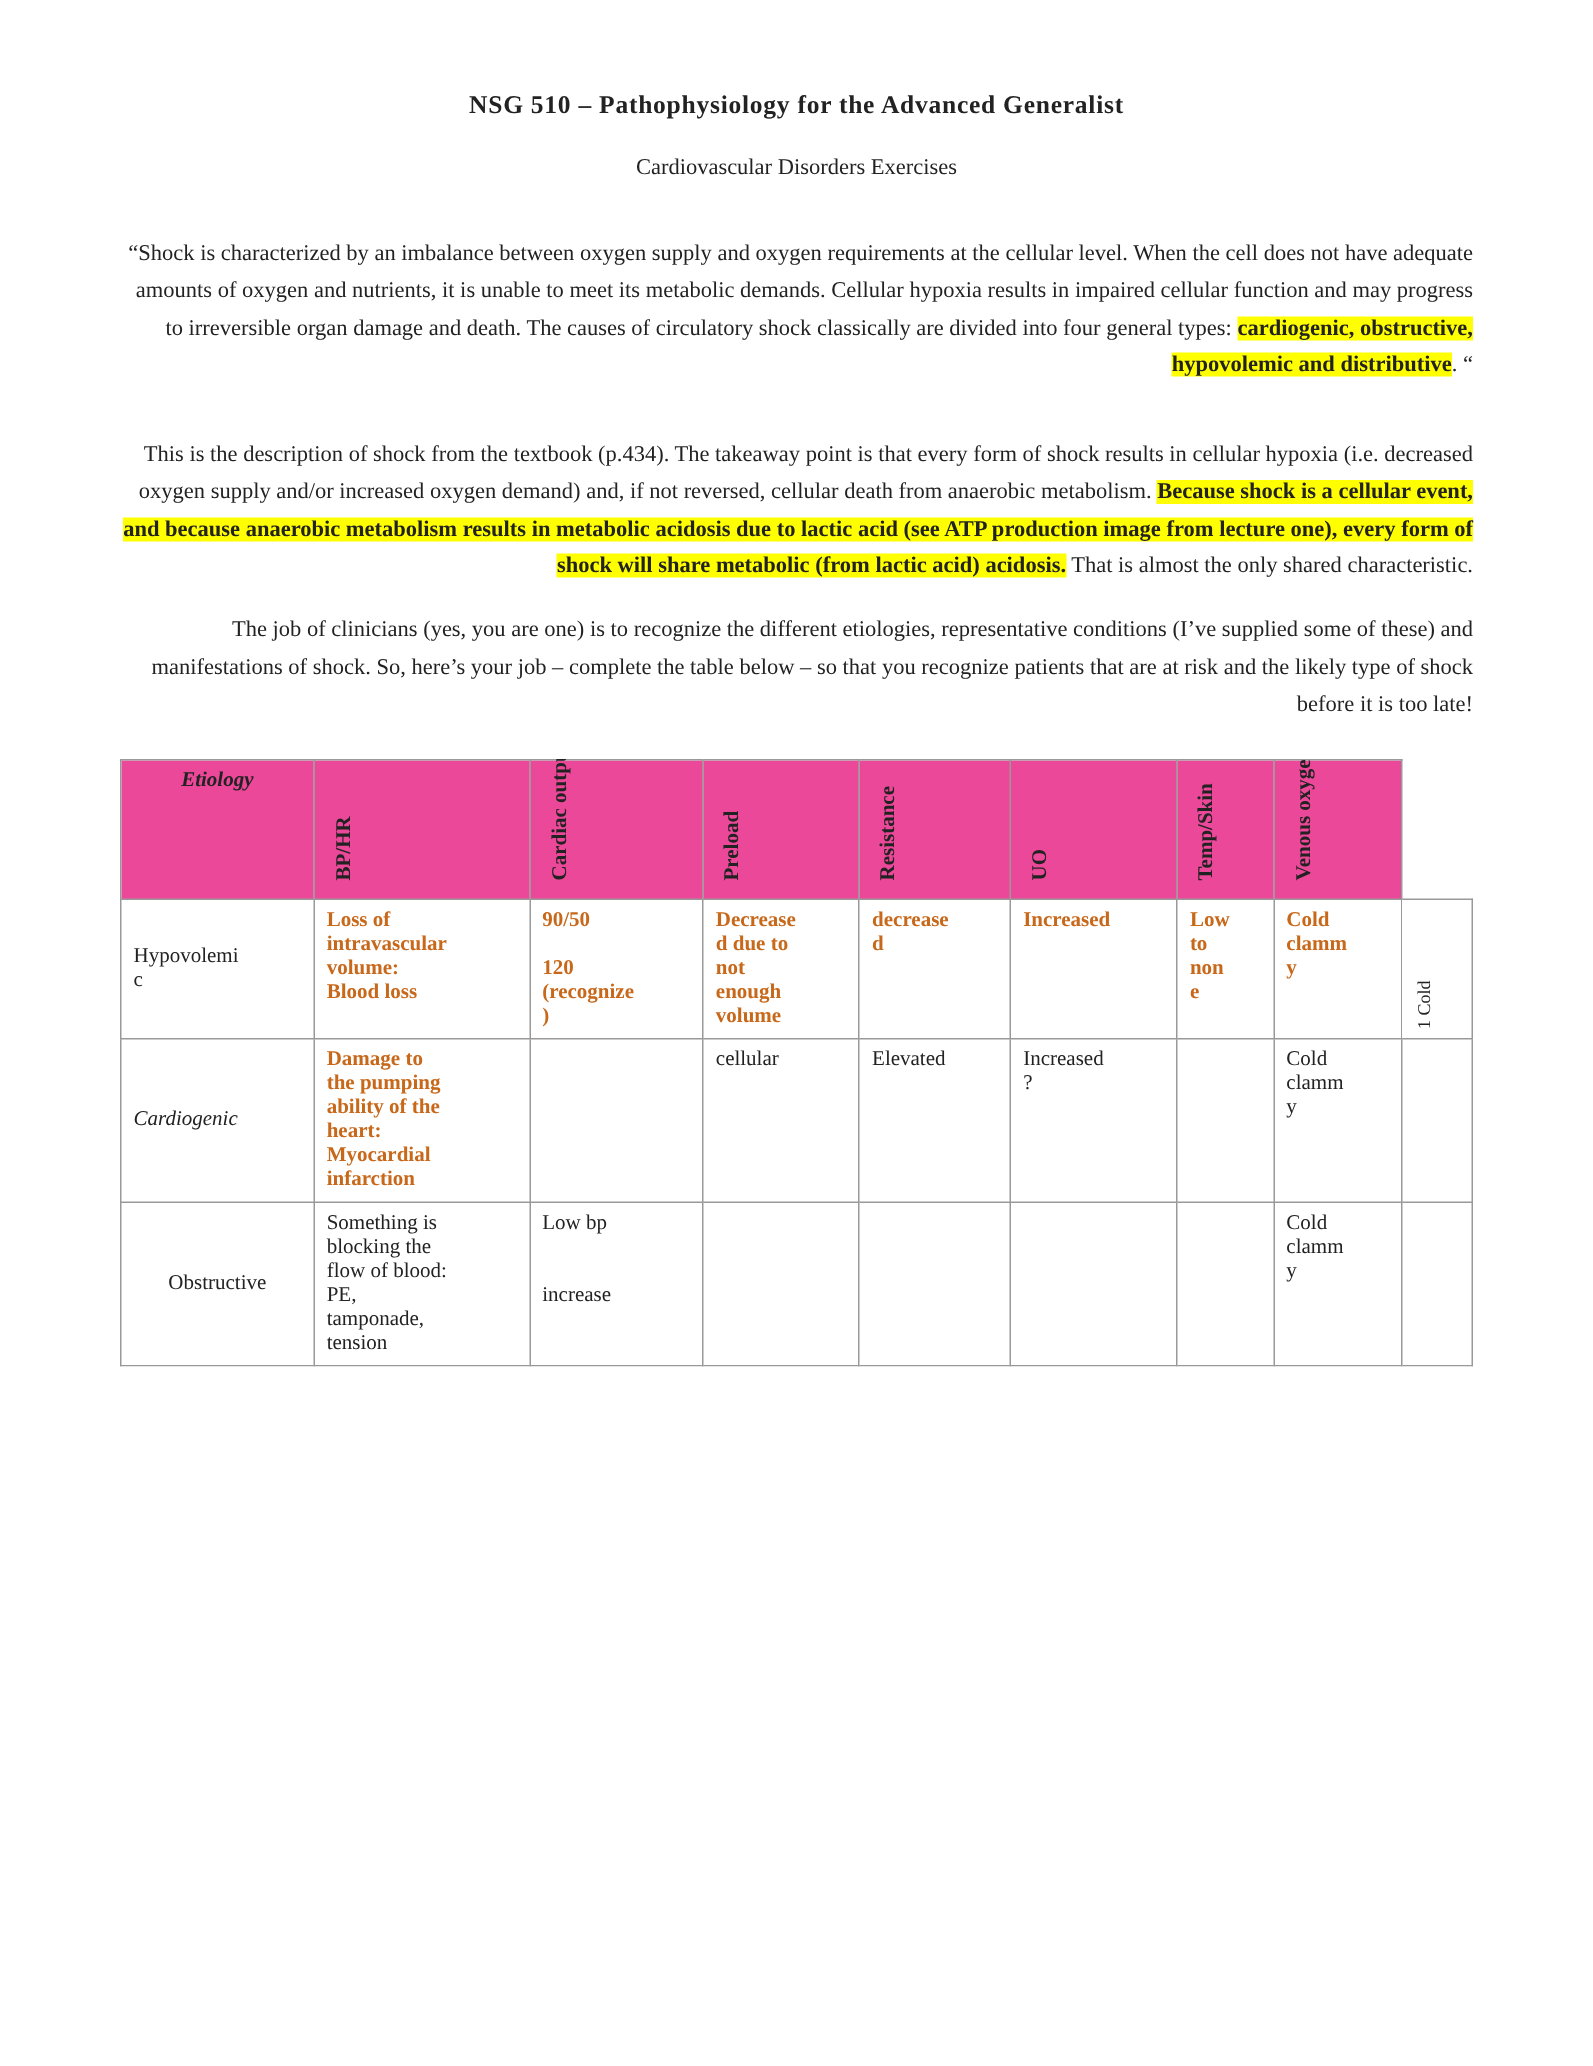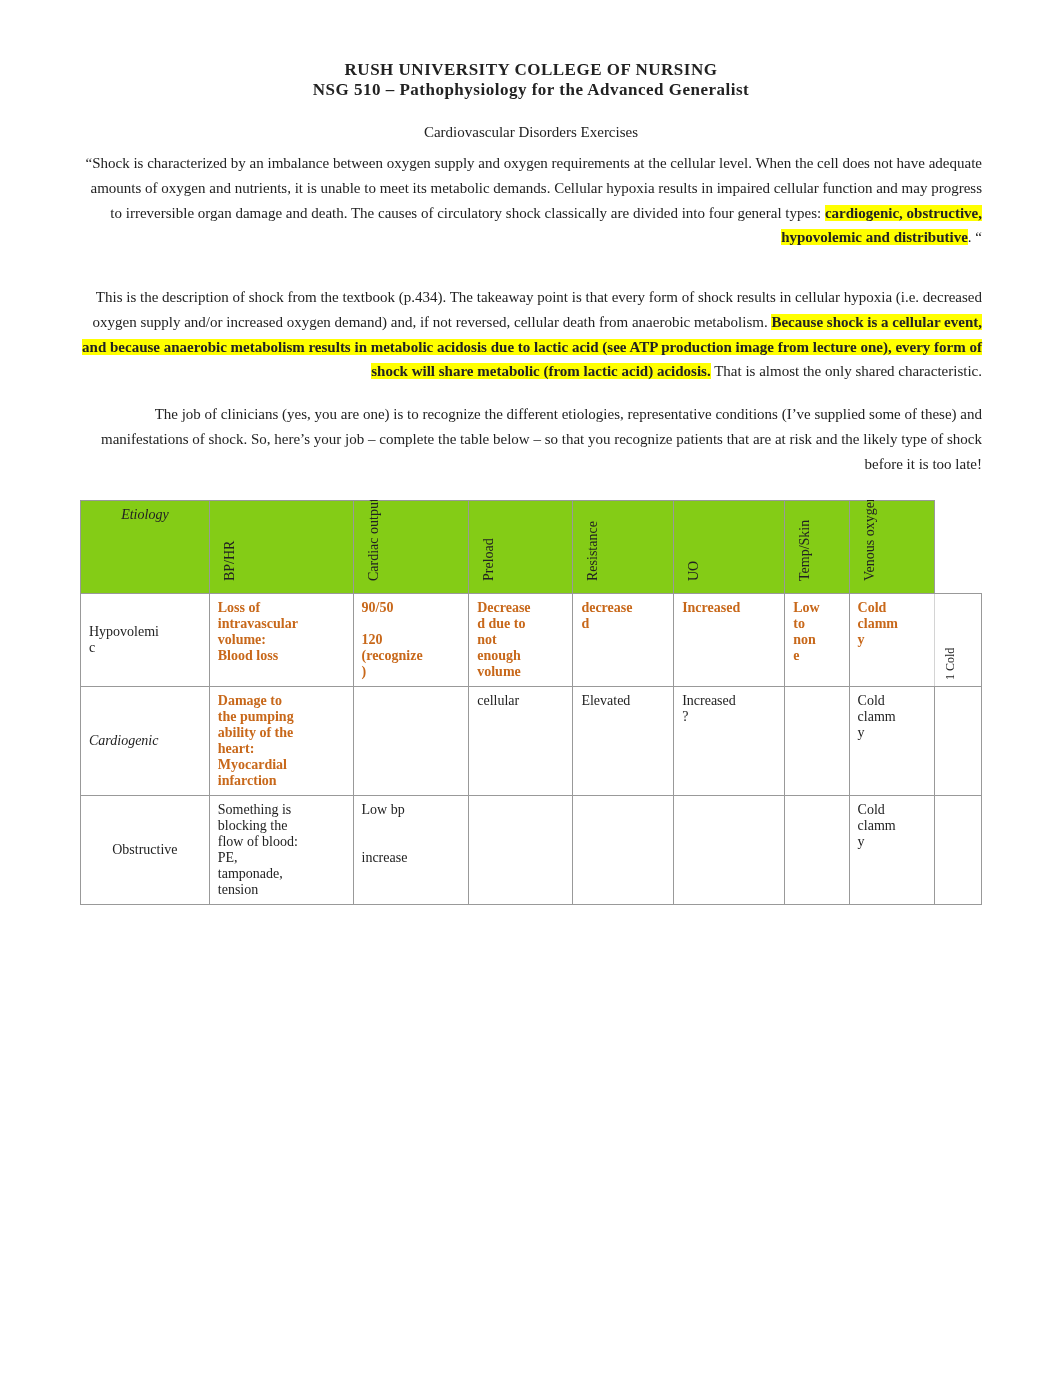--- a/index.html
+++ b/index.html
@@ -17,21 +17,21 @@
       margin-bottom: 24px;
     }
     .header h1 {
       font-size: 17px;
       font-weight: bold;
       letter-spacing: 0.5px;
     }
     .section-title {
       font-size: 15px;
       text-align: center;
-      margin-bottom: 10px;
+      margin-bottom: 36px;
     }
     .paragraph {
       margin-bottom: 18px;
       line-height: 1.65;
       font-size: 15px;
       text-align: right;
     }
     .highlight-yellow {
       background-color: yellow;
       font-weight: bold;
@@ -48,22 +48,22 @@
       border-collapse: collapse;
       width: 100%;
       font-size: 14px;
     }
     th, td {
       border: 1px solid #999;
       padding: 6px 8px;
       vertical-align: top;
     }
     th {
-      background: #84cc16;
-      font-weight: normal;
+      background: #ec4899;
+      font-weight: bold;
     }
     .rotated-header {
       writing-mode: vertical-rl;
       transform: rotate(180deg);
       white-space: nowrap;
       text-align: left;
       height: 80px;
       padding: 6px 4px;
     }
     .orange { color: #c8681a; font-weight: bold; text-align: right; }
@@ -71,21 +71,20 @@
       background: #fff;
     }
   </style>
 </head>
 <body>
 
 
 
 
 <div class="header">
-  <h1>RUSH UNIVERSITY COLLEGE OF NURSING</h1>
   <h1>NSG 510 – Pathophysiology for the Advanced Generalist</h1>
 </div>
 
 
 <div class="section-title">Cardiovascular Disorders Exercises</div>
 
 
 <p class="paragraph">
   <span>“Shock is characterized by an imbalance between oxygen supply and oxygen requirements at the cellular level. When the cell does not have adequate amounts of oxygen and nutrients, it is unable to meet its metabolic demands. Cellular hypoxia results in impaired cellular function and may progress to irreversible organ damage and death. The causes of circulatory shock classically are divided into four general types: </span><span class="highlight-yellow">cardiogenic, obstructive, hypovolemic and distributive</span><span>. “</span>
 </p>

